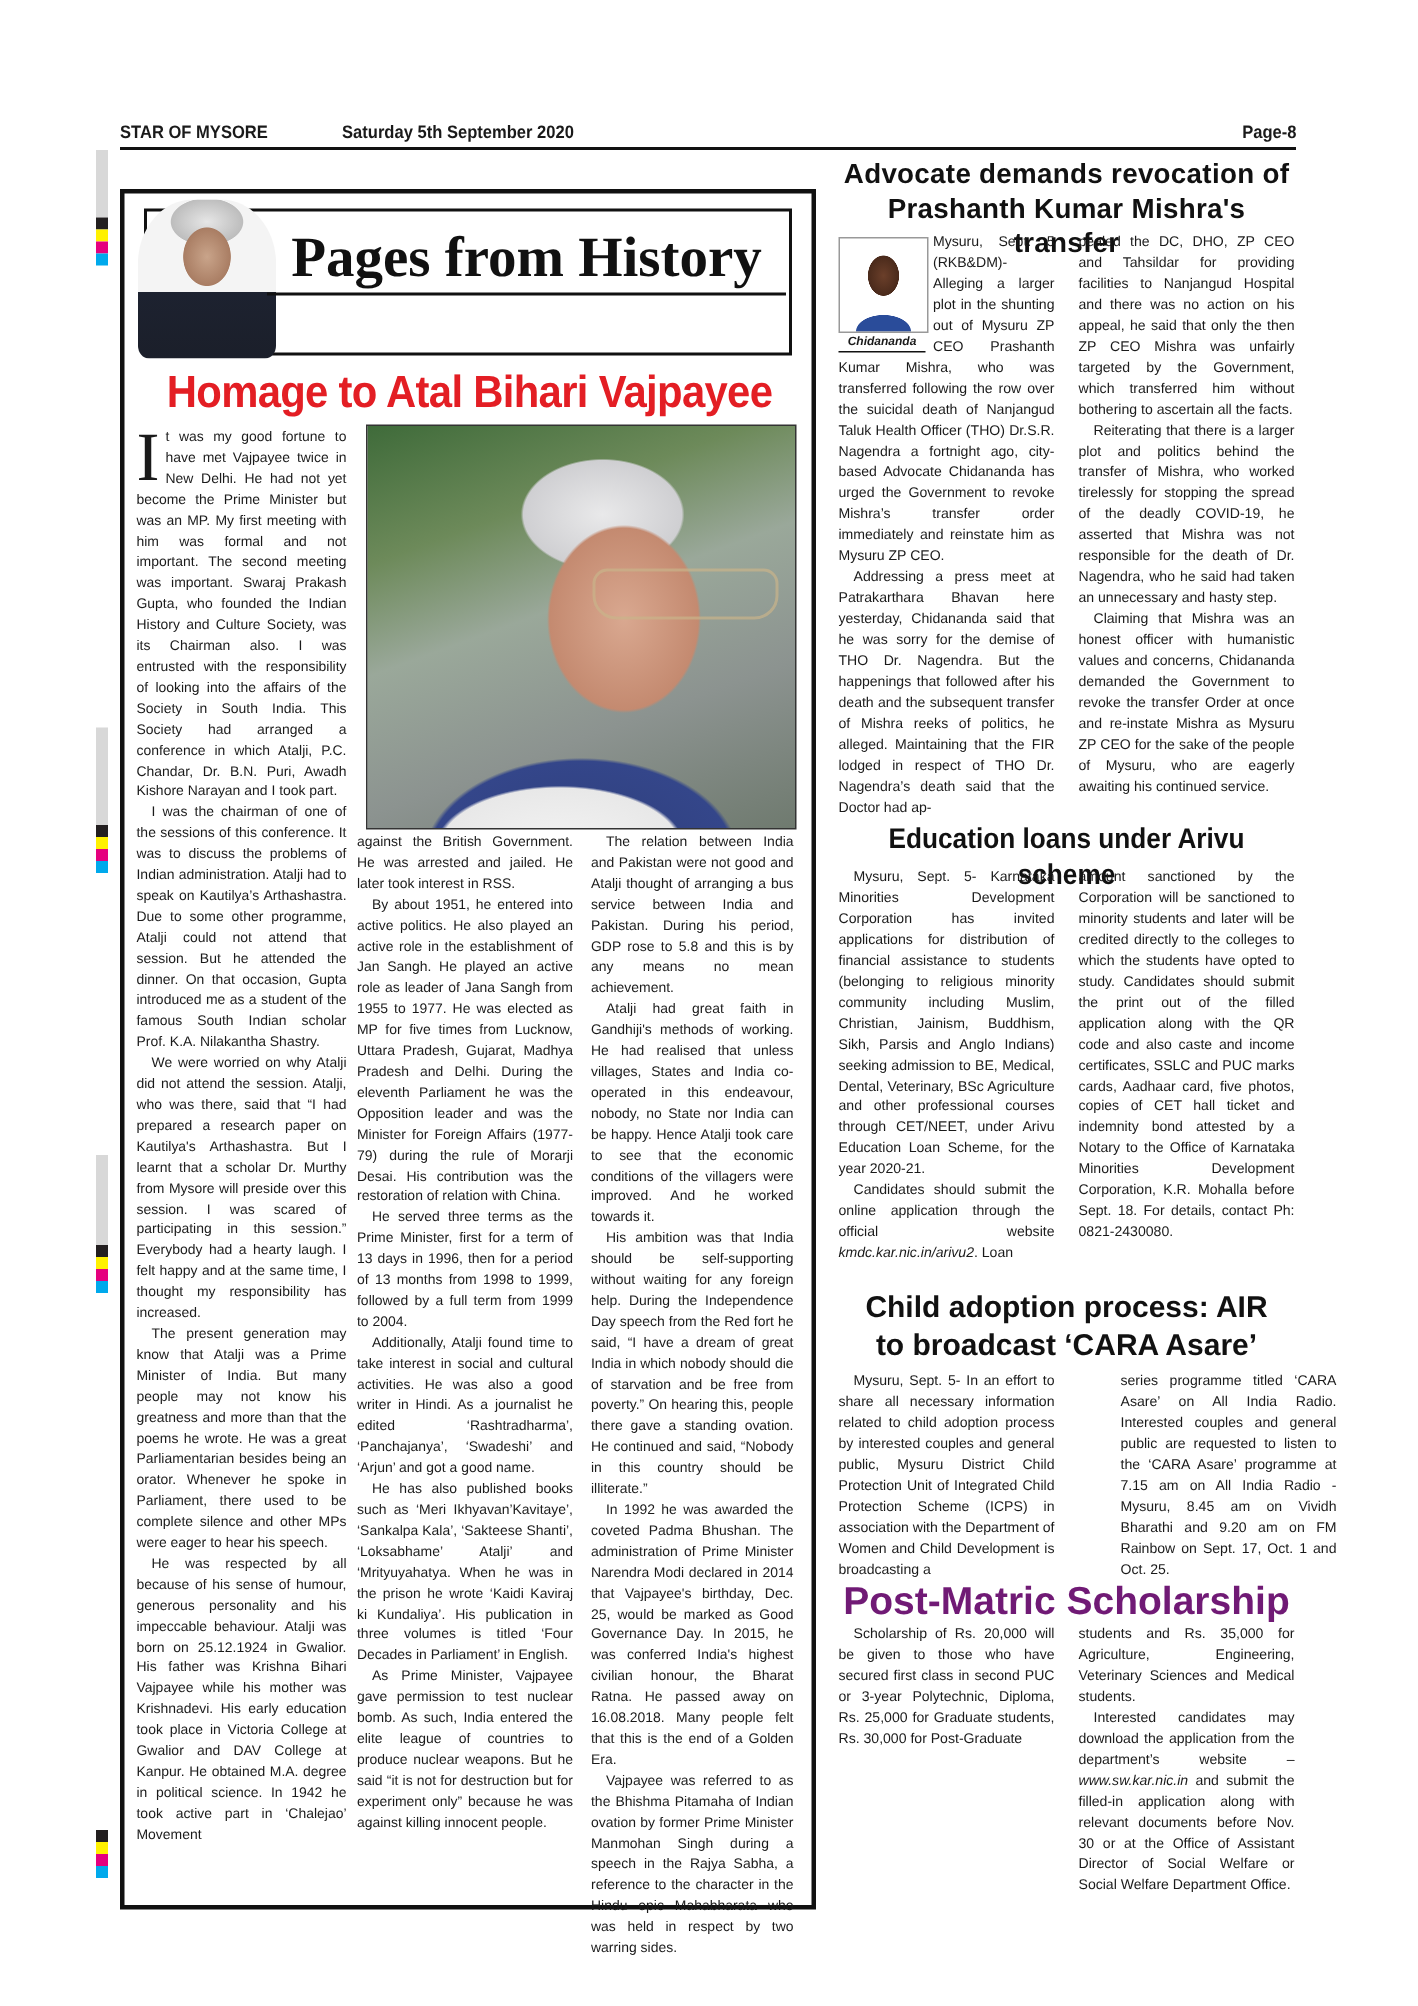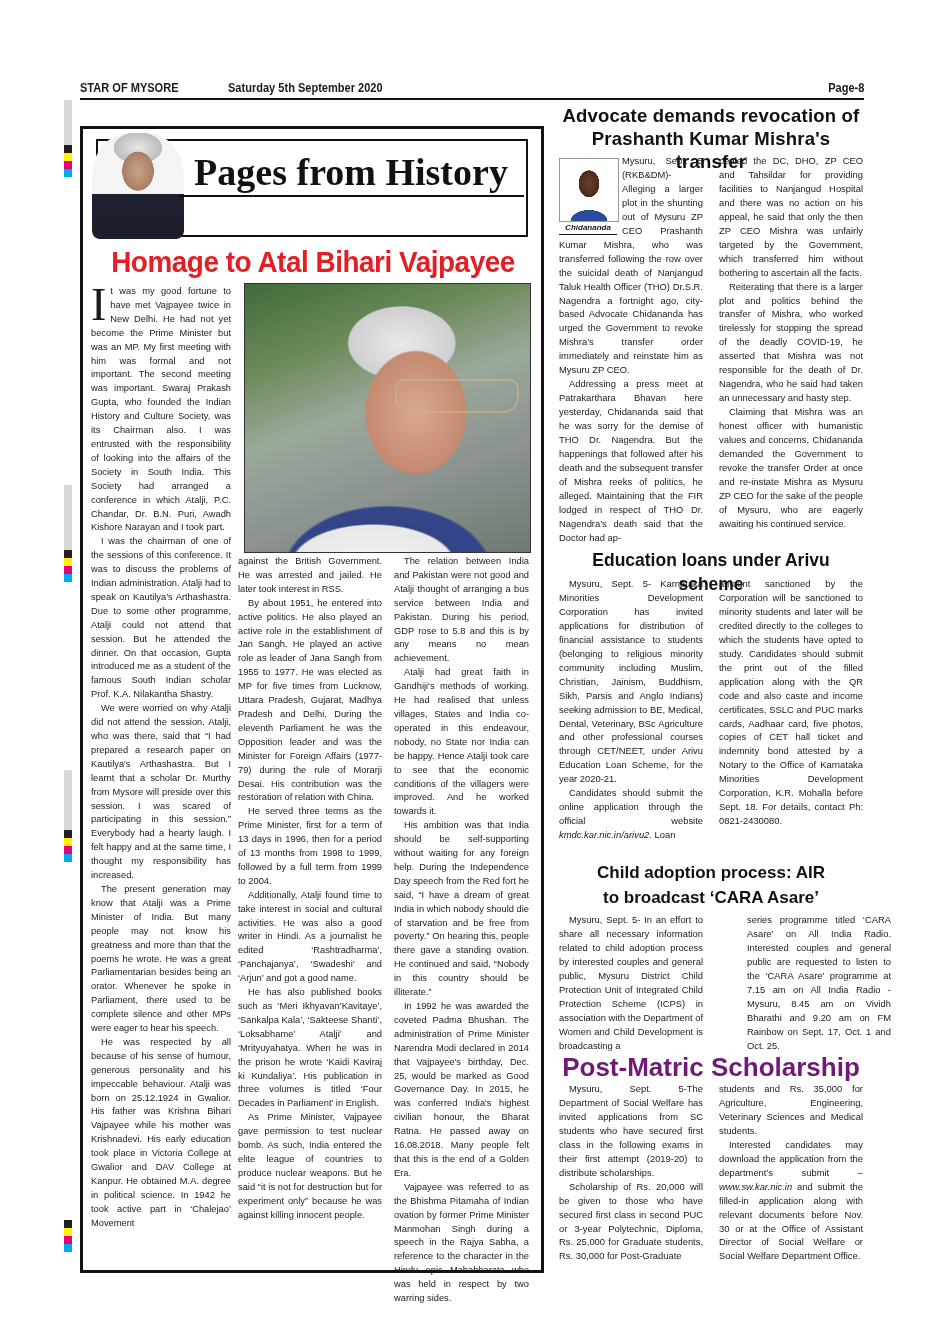--- a/index.html
+++ b/index.html
@@ -44,21 +44,21 @@
   .col p.first { text-indent:0; }
   .dropcap { float:left; font-family:"Liberation Serif", serif; font-size:46px; line-height:36px; margin:2px 4px -2px 0; font-weight:normal; }
   .col1 { left:8px; top:156px; width:140px; }
   .col2 { left:155px; top:426px; width:144px; }
   .col3 { left:311px; top:426px; width:135px; }
 
   
   .rh { position:absolute; left:559px; width:304px; text-align:center; font-weight:bold; color:#111; }
   .h-advocate { top:104px; font-size:18.5px; line-height:23px; letter-spacing:0.2px; }
   .h-edu { top:548px; font-family:"Liberation Sans Narrow","Liberation Sans", sans-serif; font-size:19px; line-height:24px; transform:scaleX(0.92); transform-origin:center; }
-  .h-child { top:860px; font-size:17px; line-height:25px; }
+  .h-child { top:860px; font-size:20px; line-height:25px; }
   .h-post { top:1052px; font-size:26px; line-height:30px; color:#701a75; }
 
   .rcol { position:absolute; width:144px; font-family:"Liberation Sans", sans-serif; font-size:9.4px; line-height:13.95px; text-align:justify; color:#1a1a1a; }
   .rcol p { margin:0; text-indent:10px; }
   .rcol p.first { text-indent:0; }
   .rl { left:559px; }
   .rr { left:719px; }
 
   .chid-photo { float:left; width:58px; height:76px; margin:2px 5px 0 0; position:relative; }
   .chid-img { width:58px; height:62px; background:
@@ -179,19 +179,18 @@
 </div>
 <div class="rcol rl" style="top:913px;">
   <p>Mysuru, Sept. 5- In an effort to share all necessary information related to child adoption process by interested couples and general public, Mysuru District Child Protection Unit of Integrated Child Protection Scheme (ICPS) in association with the Department of Women and Child Development is broadcasting a</p>
 </div>
 <div class="rcol rr" style="top:913px;margin-left:28px;">
   <p class="first">series programme titled ‘CARA Asare’ on All India Radio. Interested couples and general public are requested to listen to the ‘CARA Asare’ programme at 7.15 am on All India Radio - Mysuru, 8.45 am on Vividh Bharathi and 9.20 am on FM Rainbow on Sept. 17, Oct. 1 and Oct. 25.</p>
 </div>
 
 <div class="rh h-post">Post-Matric Scholarship</div>
 <div class="rcol rl" style="top:1082px;">
-  <p>Mysuru, Sept. 5-The Department of Social Welfare has invited applications from SC students who have secured first class in the following exams in their first attempt (2019-20) to distribute scholarships.</p>
   <p>Scholarship of Rs. 20,000 will be given to those who have secured first class in second PUC or 3-year Polytechnic, Diploma, Rs. 25,000 for Graduate students, Rs. 30,000 for Post-Graduate</p>
 </div>
 <div class="rcol rr" style="top:1082px;">
   <p class="first">students and Rs. 35,000 for Agriculture, Engineering, Veterinary Sciences and Medical students.</p>
-  <p><span>Interested candidates may download the application from the department’s submit – </span><span class="url">www.sw.kar.nic.in</span><span> and submit the filled-in application along with relevant documents before Nov. 30 or at the Office of Assistant Director of Social Welfare or Social Welfare Department Office.</span></p>
+  <p><span>Interested candidates may download the application from the department’s website – </span><span class="url">www.sw.kar.nic.in</span><span> and submit the filled-in application along with relevant documents before Nov. 30 or at the Office of Assistant Director of Social Welfare or Social Welfare Department Office.</span></p>
 </div>
 
 </body></html>

